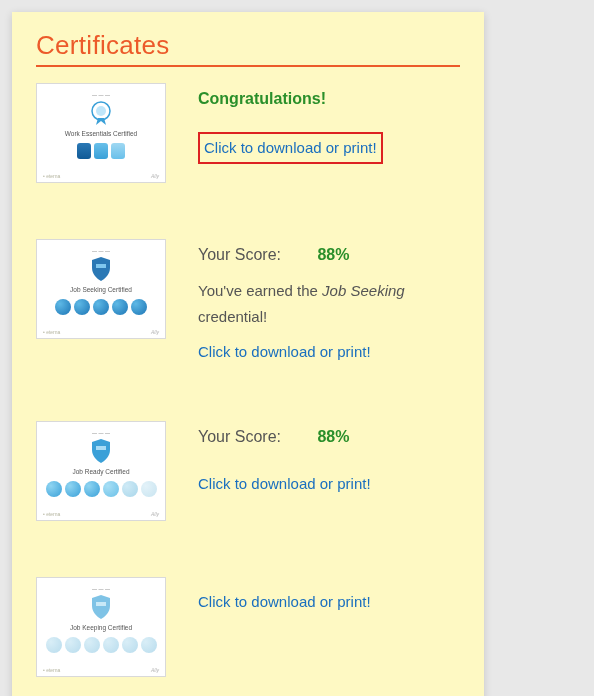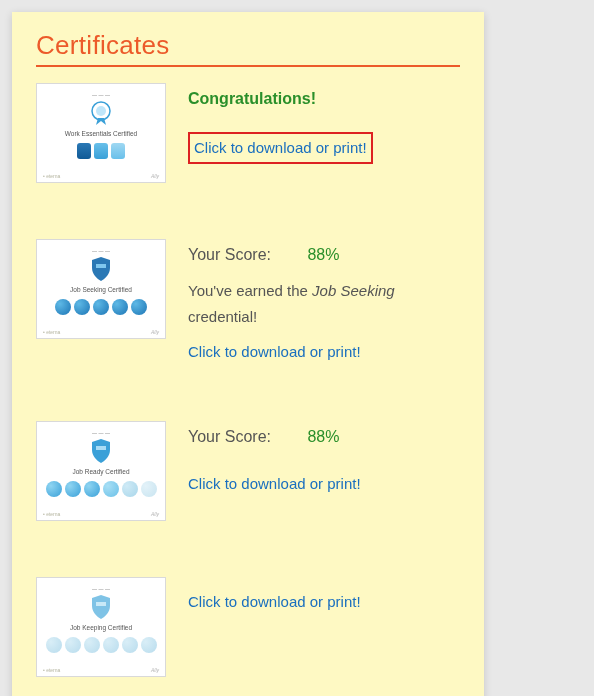--- a/index.html
+++ b/index.html
@@ -24,21 +24,21 @@
     letter-spacing: .3px;
   }
   .divider {
     border: none;
     border-top: 2px solid #ec5a2a;
     margin: 0 0 16px 0;
   }
   .cert-row {
     display: flex;
     align-items: flex-start;
-    gap: 22px;
+    gap: 32px;
     margin-bottom: 56px;
   }
   .cert-row:last-child { margin-bottom: 0; }
 
   
   .thumb {
     width: 130px;
     height: 100px;
     border: 1px solid #d9d9d9;
     background: #fff;
@@ -88,21 +88,21 @@
   .thumb-sig {
     position:absolute; bottom:3px; right:6px;
     font-size:5px; color:#b5b5b5; font-style:italic;
   }
 
   
   .info { flex:1; padding-top:2px; line-height:1.7; }
   .headline { font-size:16px; margin-bottom:10px; }
   .headline.congrats { color:#2a8f2a; font-weight:600; }
   .score-label { color:#555; }
-  .score-val { color:#2a8f2a; font-weight:400;padding-left:32px; }
+  .score-val { color:#2a8f2a; font-weight:700;padding-left:32px; }
   .earned { color:#555; font-size:15px; }
   .earned em { font-style:italic; color:#555; }
   .dl-link {
     color:#1a6fbf;
     font-size:15px;
     text-decoration:none;
     display:inline-block;
     margin-top:10px;
     cursor:pointer;
   }

